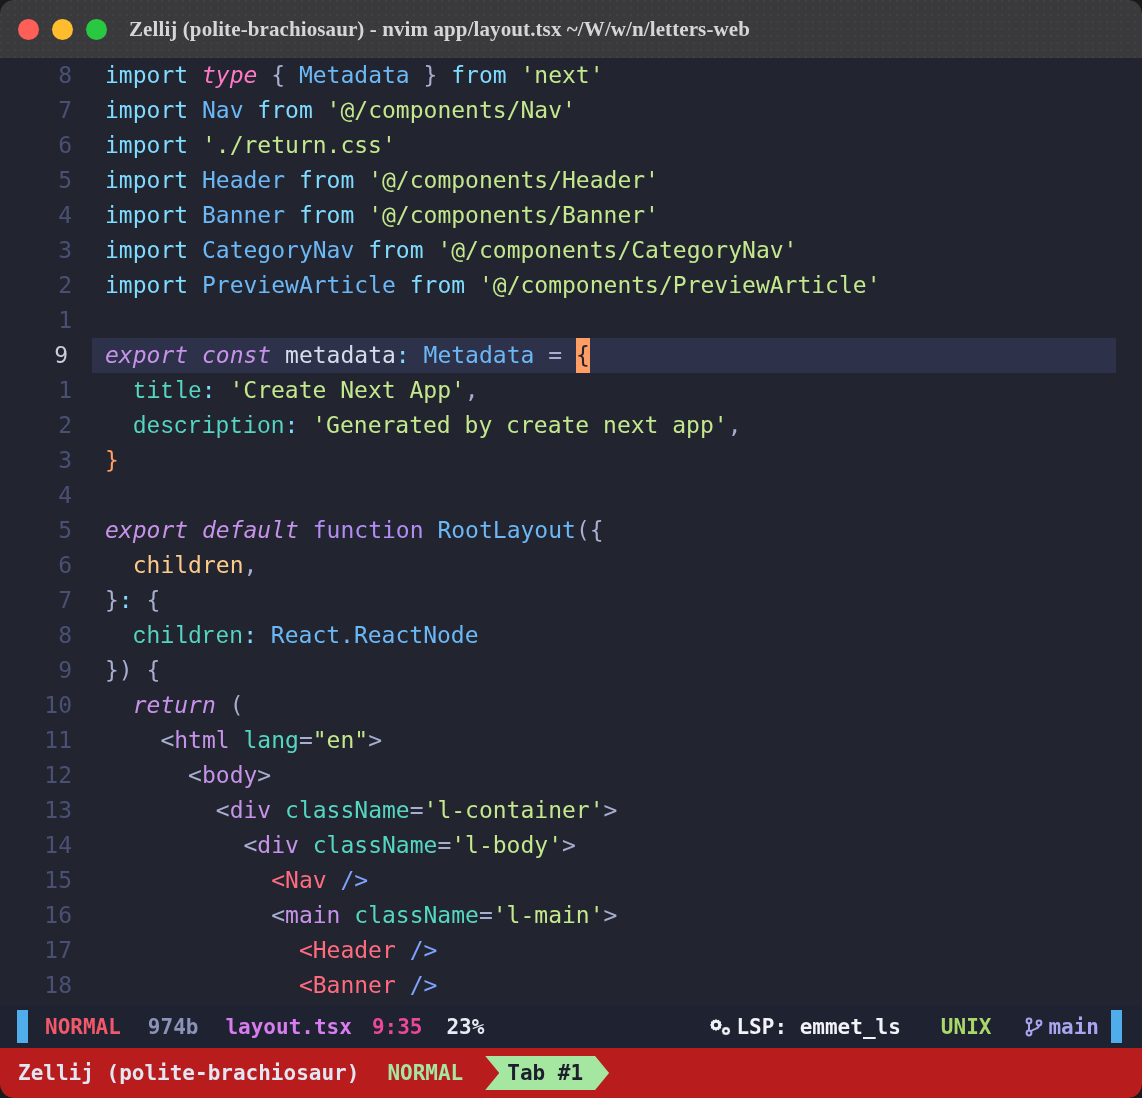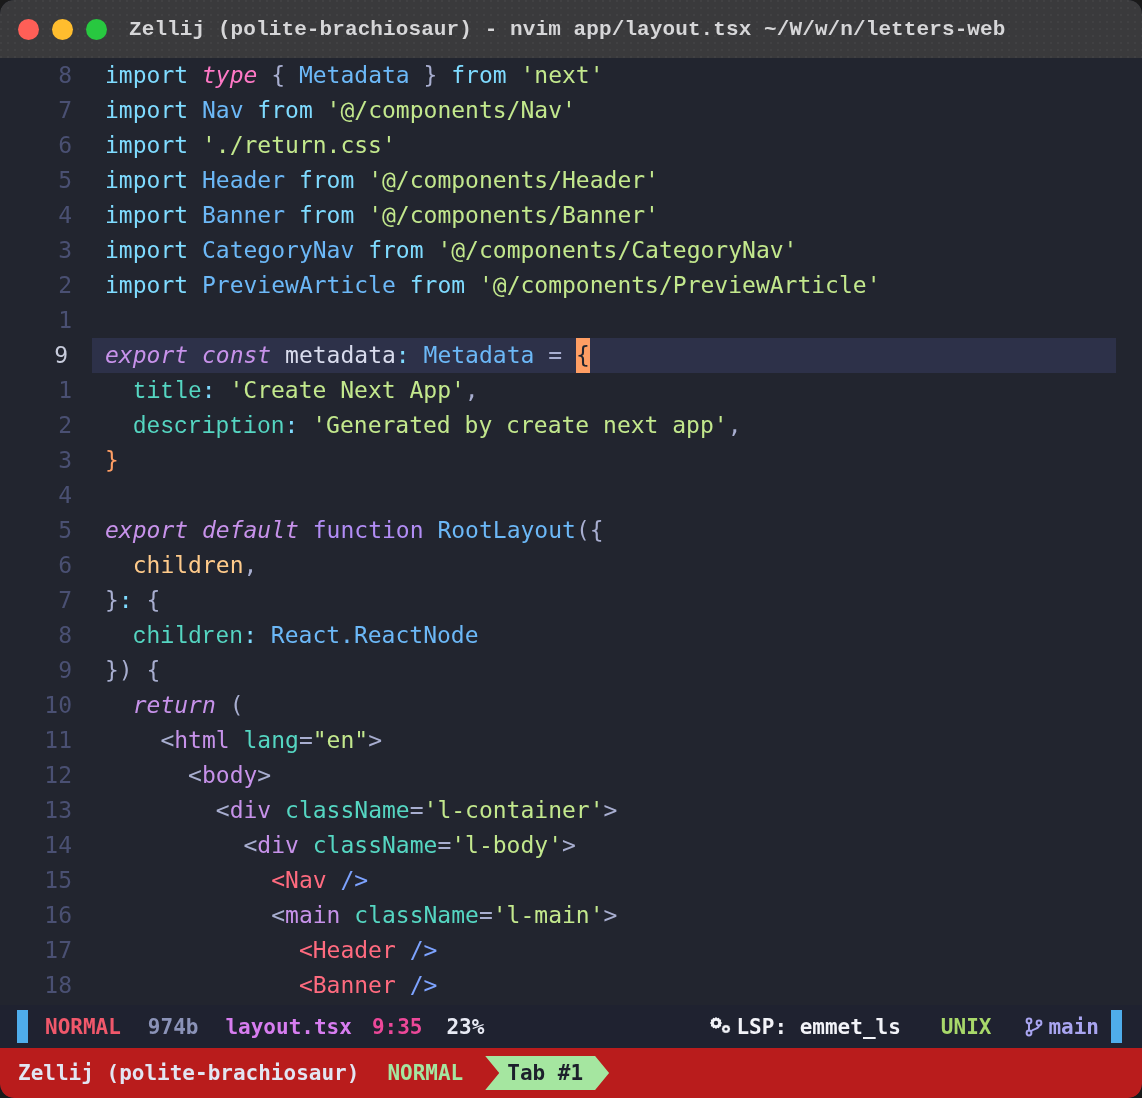--- a/index.html
+++ b/index.html
@@ -50,21 +50,21 @@
     border-radius: 50%;
     flex: 0 0 auto;
   }
   .light.red { background: #ff5f57; }
   .light.yellow { background: #ffbd2e; }
   .light.green { background: #28c840; }
 
   #window-title {
     margin-left: 22px;
     color: #d6d6d8;
-    font-family: Liberation Mono, monospace;
+    font-family: Liberation Serif, serif;
     font-weight: bold;
     font-size: 21px;
     letter-spacing: 0.1px;
     white-space: nowrap;
   }
 
   
   #editor {
     position: relative;
     height: 947px;
@@ -149,21 +149,21 @@
     flex: 0 0 auto;
   }
   .sl-edge.left { margin-left: 17px; margin-right: 17px; }
   .sl-edge.right { margin-left: 12px; margin-right: 20px; }
   .sl-mode    { color: #f0586b; }
   .sl-size    { color: #8b93b8; margin-left: 27px; }
   .sl-file    { color: #d77df0; margin-left: 27px; }
   .sl-pos     { color: #ec4899; margin-left: 20px; }
   .sl-pct     { color: #e8eaf4; margin-left: 24px; }
   .sl-spacer  { flex: 1 1 auto; }
-  .sl-lsp     { color: #f2f3f8; display: inline-flex; align-items: flex-start; gap: 1px; }
+  .sl-lsp     { color: #f2f3f8; display: inline-flex; align-items: flex-end; gap: 1px; }
   .sl-unix    { color: #a8d86a; margin-left: 40px; }
   .sl-branch  { color: #a9a5f0; margin-left: 32px; display: inline-flex; align-items: center; gap: 3px; }
   .icon-inline { display: inline-block; vertical-align: middle; line-height: 0; }
 
   
   #zellij {
     position: relative;
     height: 50px;
     background: #b91c1c;
     display: flex;

